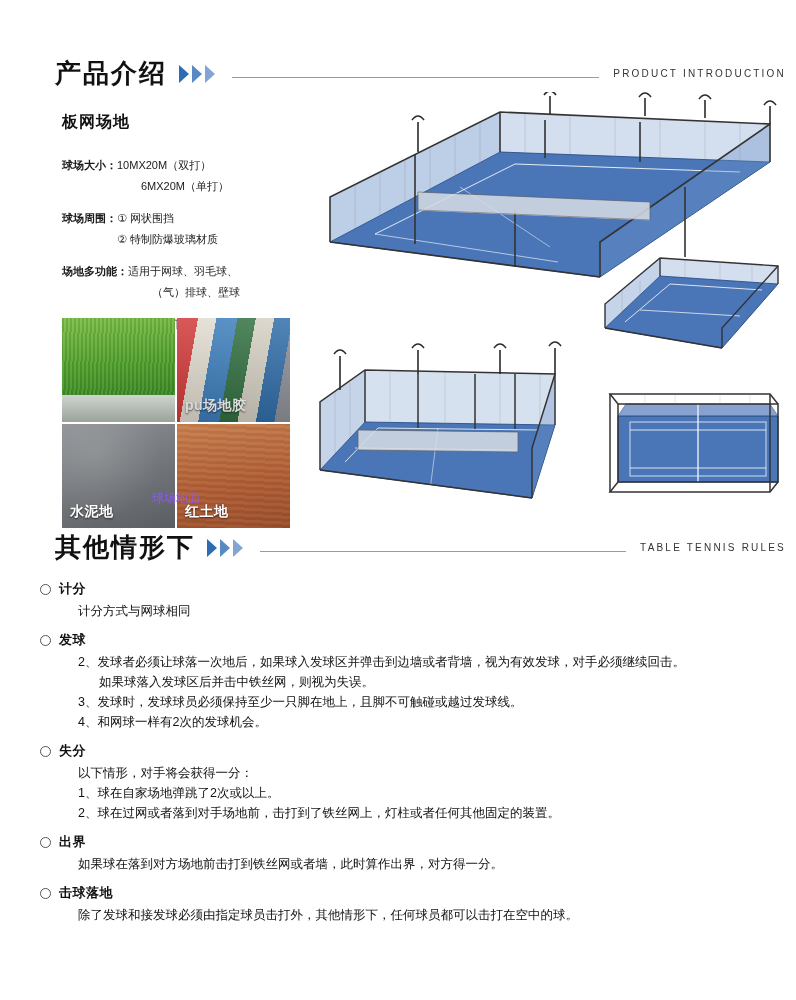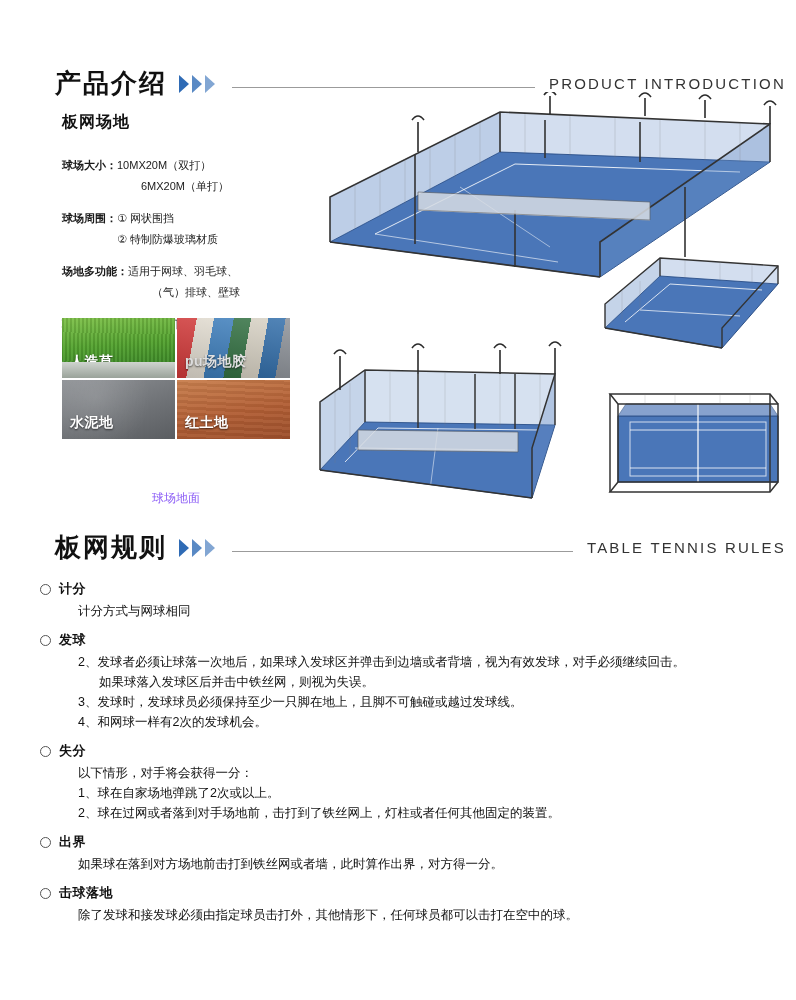--- a/index.html
+++ b/index.html
@@ -45,29 +45,29 @@
   .chev.c3 { opacity: .6; }
   .head-rule {
     flex: 1;
     height: 1px;
     background: #9b9b9b;
     margin: 0 14px;
     position: relative;
     top: 4px;
   }
   .sec-en {
-    font-size: 15px;
+    font-size: 10px;
     letter-spacing: 2.2px;
     color: #333;
     white-space: nowrap;
     text-align: left;
   }
 
   
-  #product-head { top: 66px; }
+  #product-head { top: 56px; }
 
   .subhead {
     position: absolute;
     left: 62px;
     top: 112px;
     font-size: 16px;
     font-weight: bold;
     color: #111;
     letter-spacing: 1px;
     text-align: center;
@@ -87,21 +87,21 @@
   .spec-vals { }
   .spec-val { white-space: nowrap; }
   .spec-val.indent { padding-left: 24px; }
 
   
   .swatch-grid {
     position: absolute;
     left: 62px;
     top: 318px;
     width: 228px;
-    height: 121px;
+    height: 210px;
     display: grid;
     grid-template-columns: 1fr 1fr;
     grid-template-rows: 1fr 1fr;
     gap: 2px;
   }
   .swatch {
     position: relative;
     overflow: hidden;
   }
   .swatch-label {
@@ -377,21 +377,21 @@
   </g>
   <g stroke="#7a7a7a" stroke-width=".4" opacity=".5">
     <line x1="45" y1="24" x2="45" y2="34"></line>
       <line x1="75" y1="24" x2="75" y2="34"></line>
     <line x1="120" y1="24" x2="120" y2="34"></line>
       <line x1="150" y1="24" x2="150" y2="34"></line>
   </g>
 </svg>
 
 <div class="section-head" id="rules-head">
-  <div class="sec-title">板网规则</div>
+  <div class="sec-title">其他情形下</div>
   <div class="chevrons">
     <span class="chev c1"></span>
     <span class="chev c2"></span>
     <span class="chev c3"></span>
   </div>
   <div class="head-rule"></div>
   <div class="sec-en">TABLE TENNIS RULES</div>
 </div>
 
 <div class="rules">

